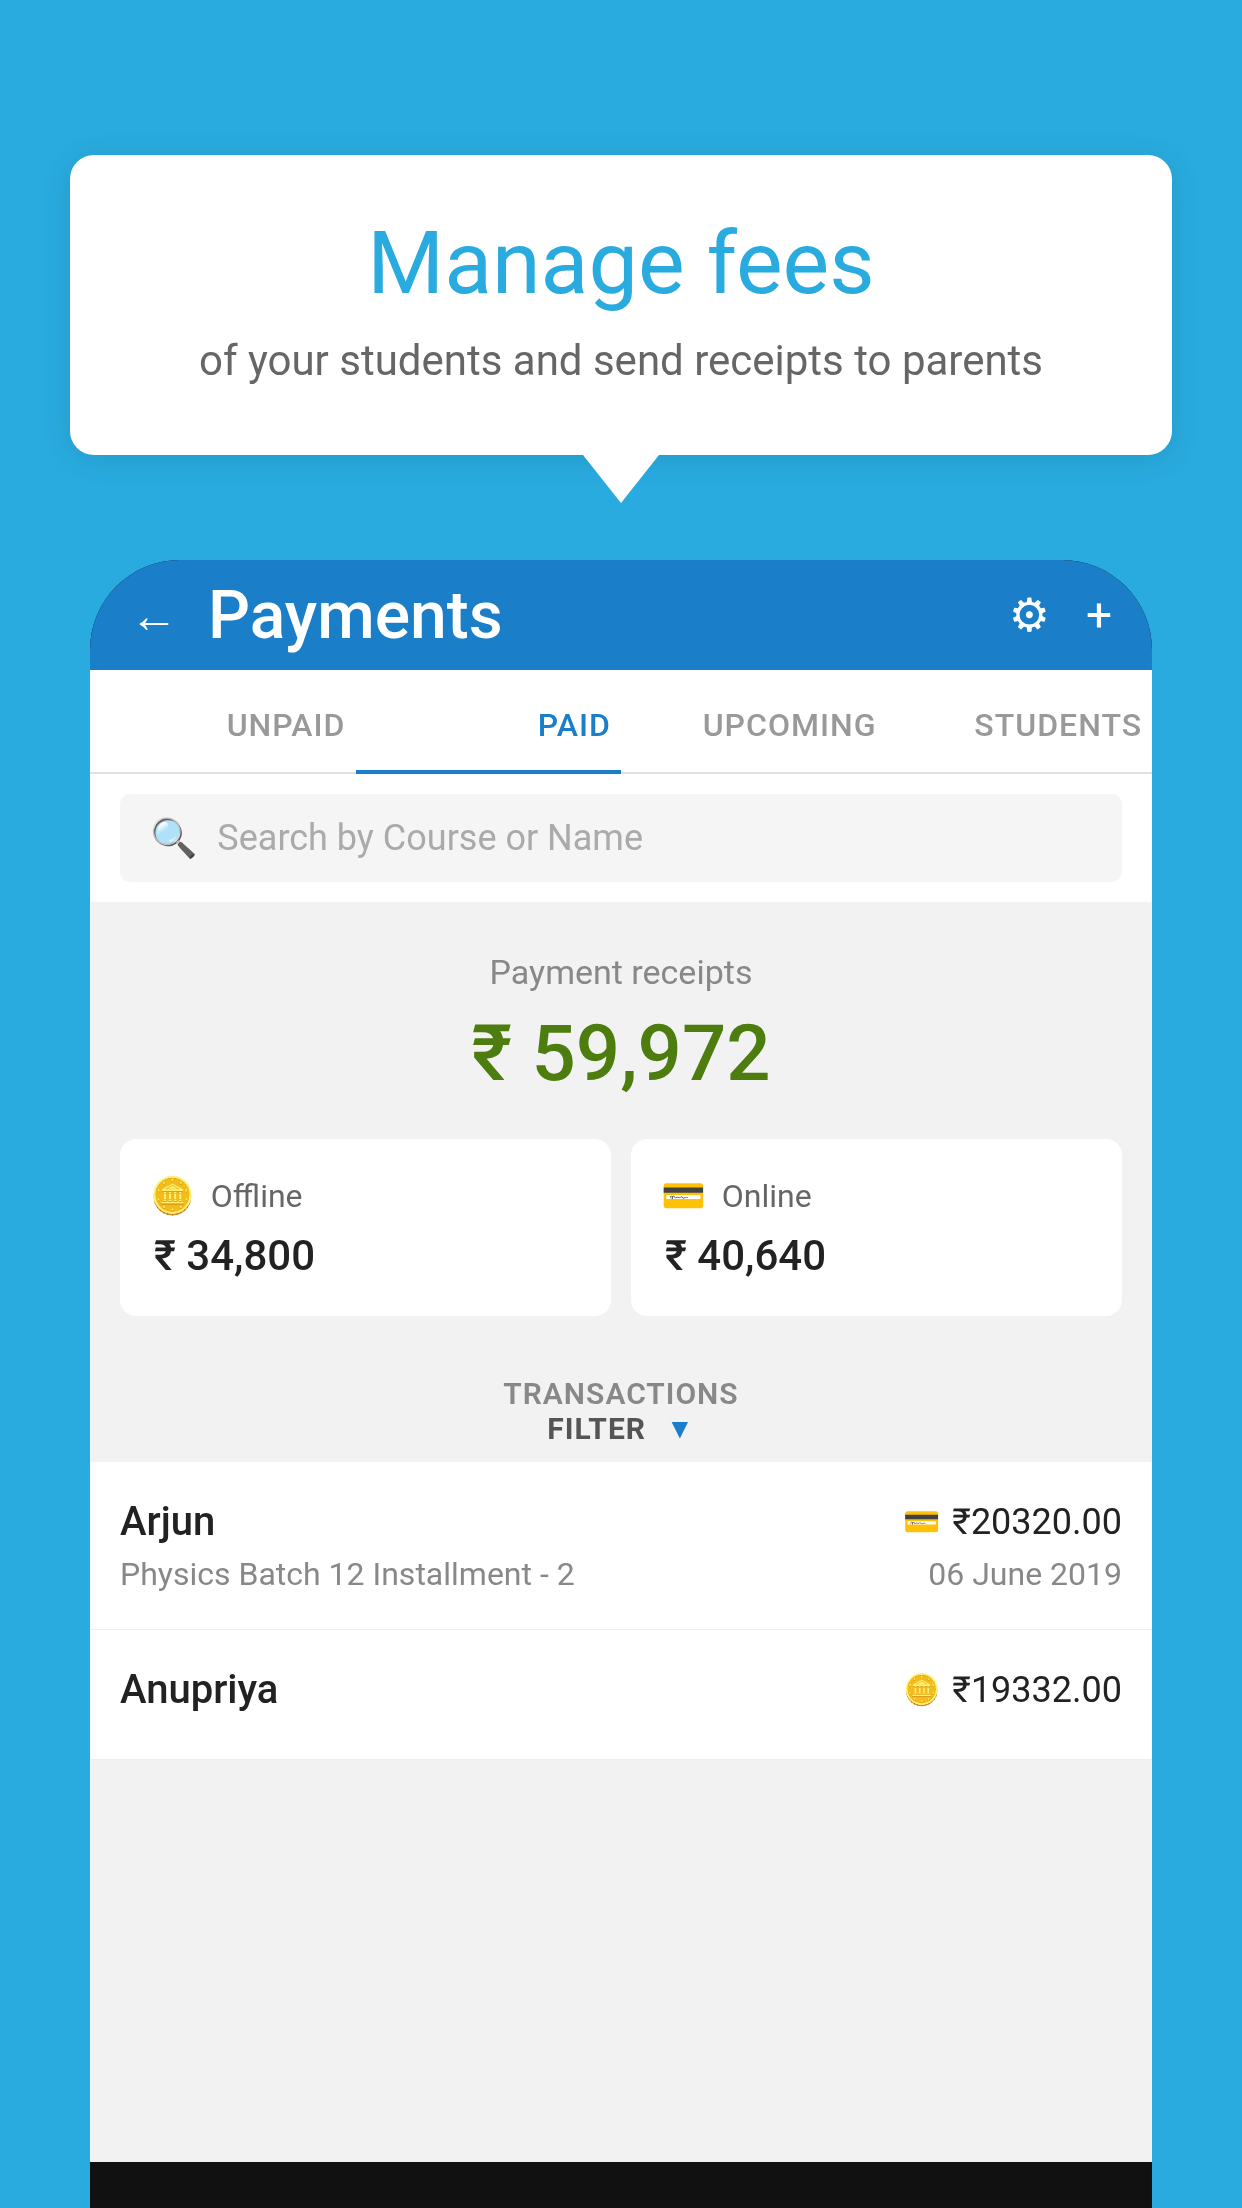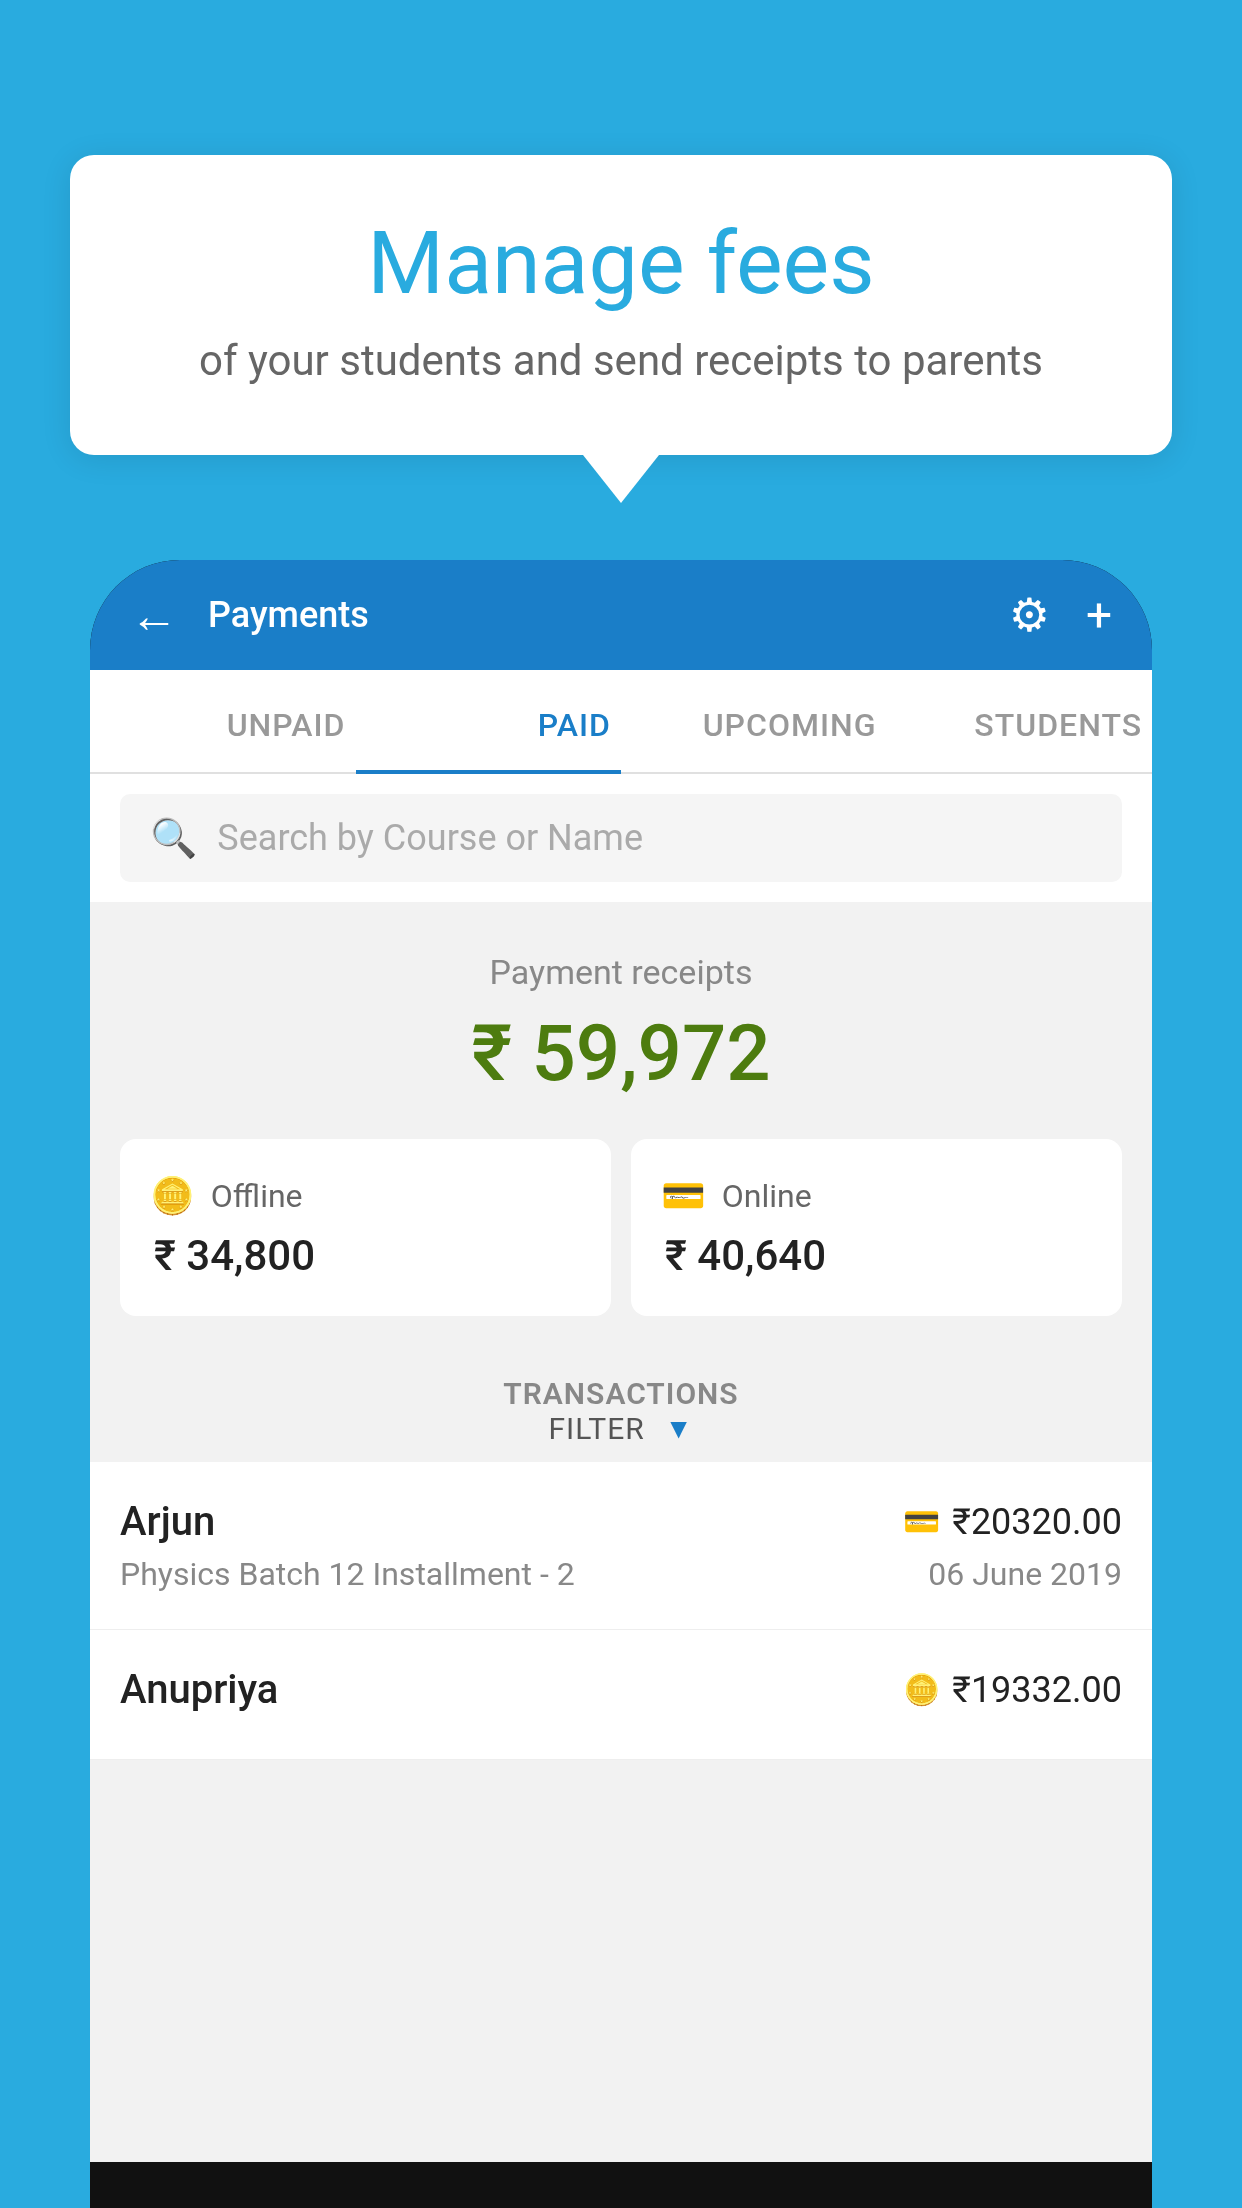--- a/index.html
+++ b/index.html
@@ -112,21 +112,21 @@
     }
     .back-arrow {
       color: #fff;
       font-size: 48px;
       margin-right: 30px;
       cursor: pointer;
       font-weight: 300;
     }
     .header-title {
       color: #fff;
-      font-size: 36px;
+      font-size: 66px;
       font-weight: 500;
       flex: 1;
     }
     .header-icons {
       display: flex;
       align-items: center;
       gap: 36px;
     }
     .icon-gear, .icon-plus {
       color: #fff;
@@ -259,21 +259,21 @@
       font-weight: 600;
       color: #888;
       letter-spacing: 1px;
     }
     .filter-btn {
       display: flex;
       align-items: center;
       gap: 20px;
       color: #555;
       font-size: 30px;
-      font-weight: 400;
+      font-weight: 700;
       letter-spacing: 1px;
       cursor: pointer;
       justify-content: center;
     }
     .filter-icon {
       color: #1A7EC8;
       font-size: 28px;
     }
 
     

